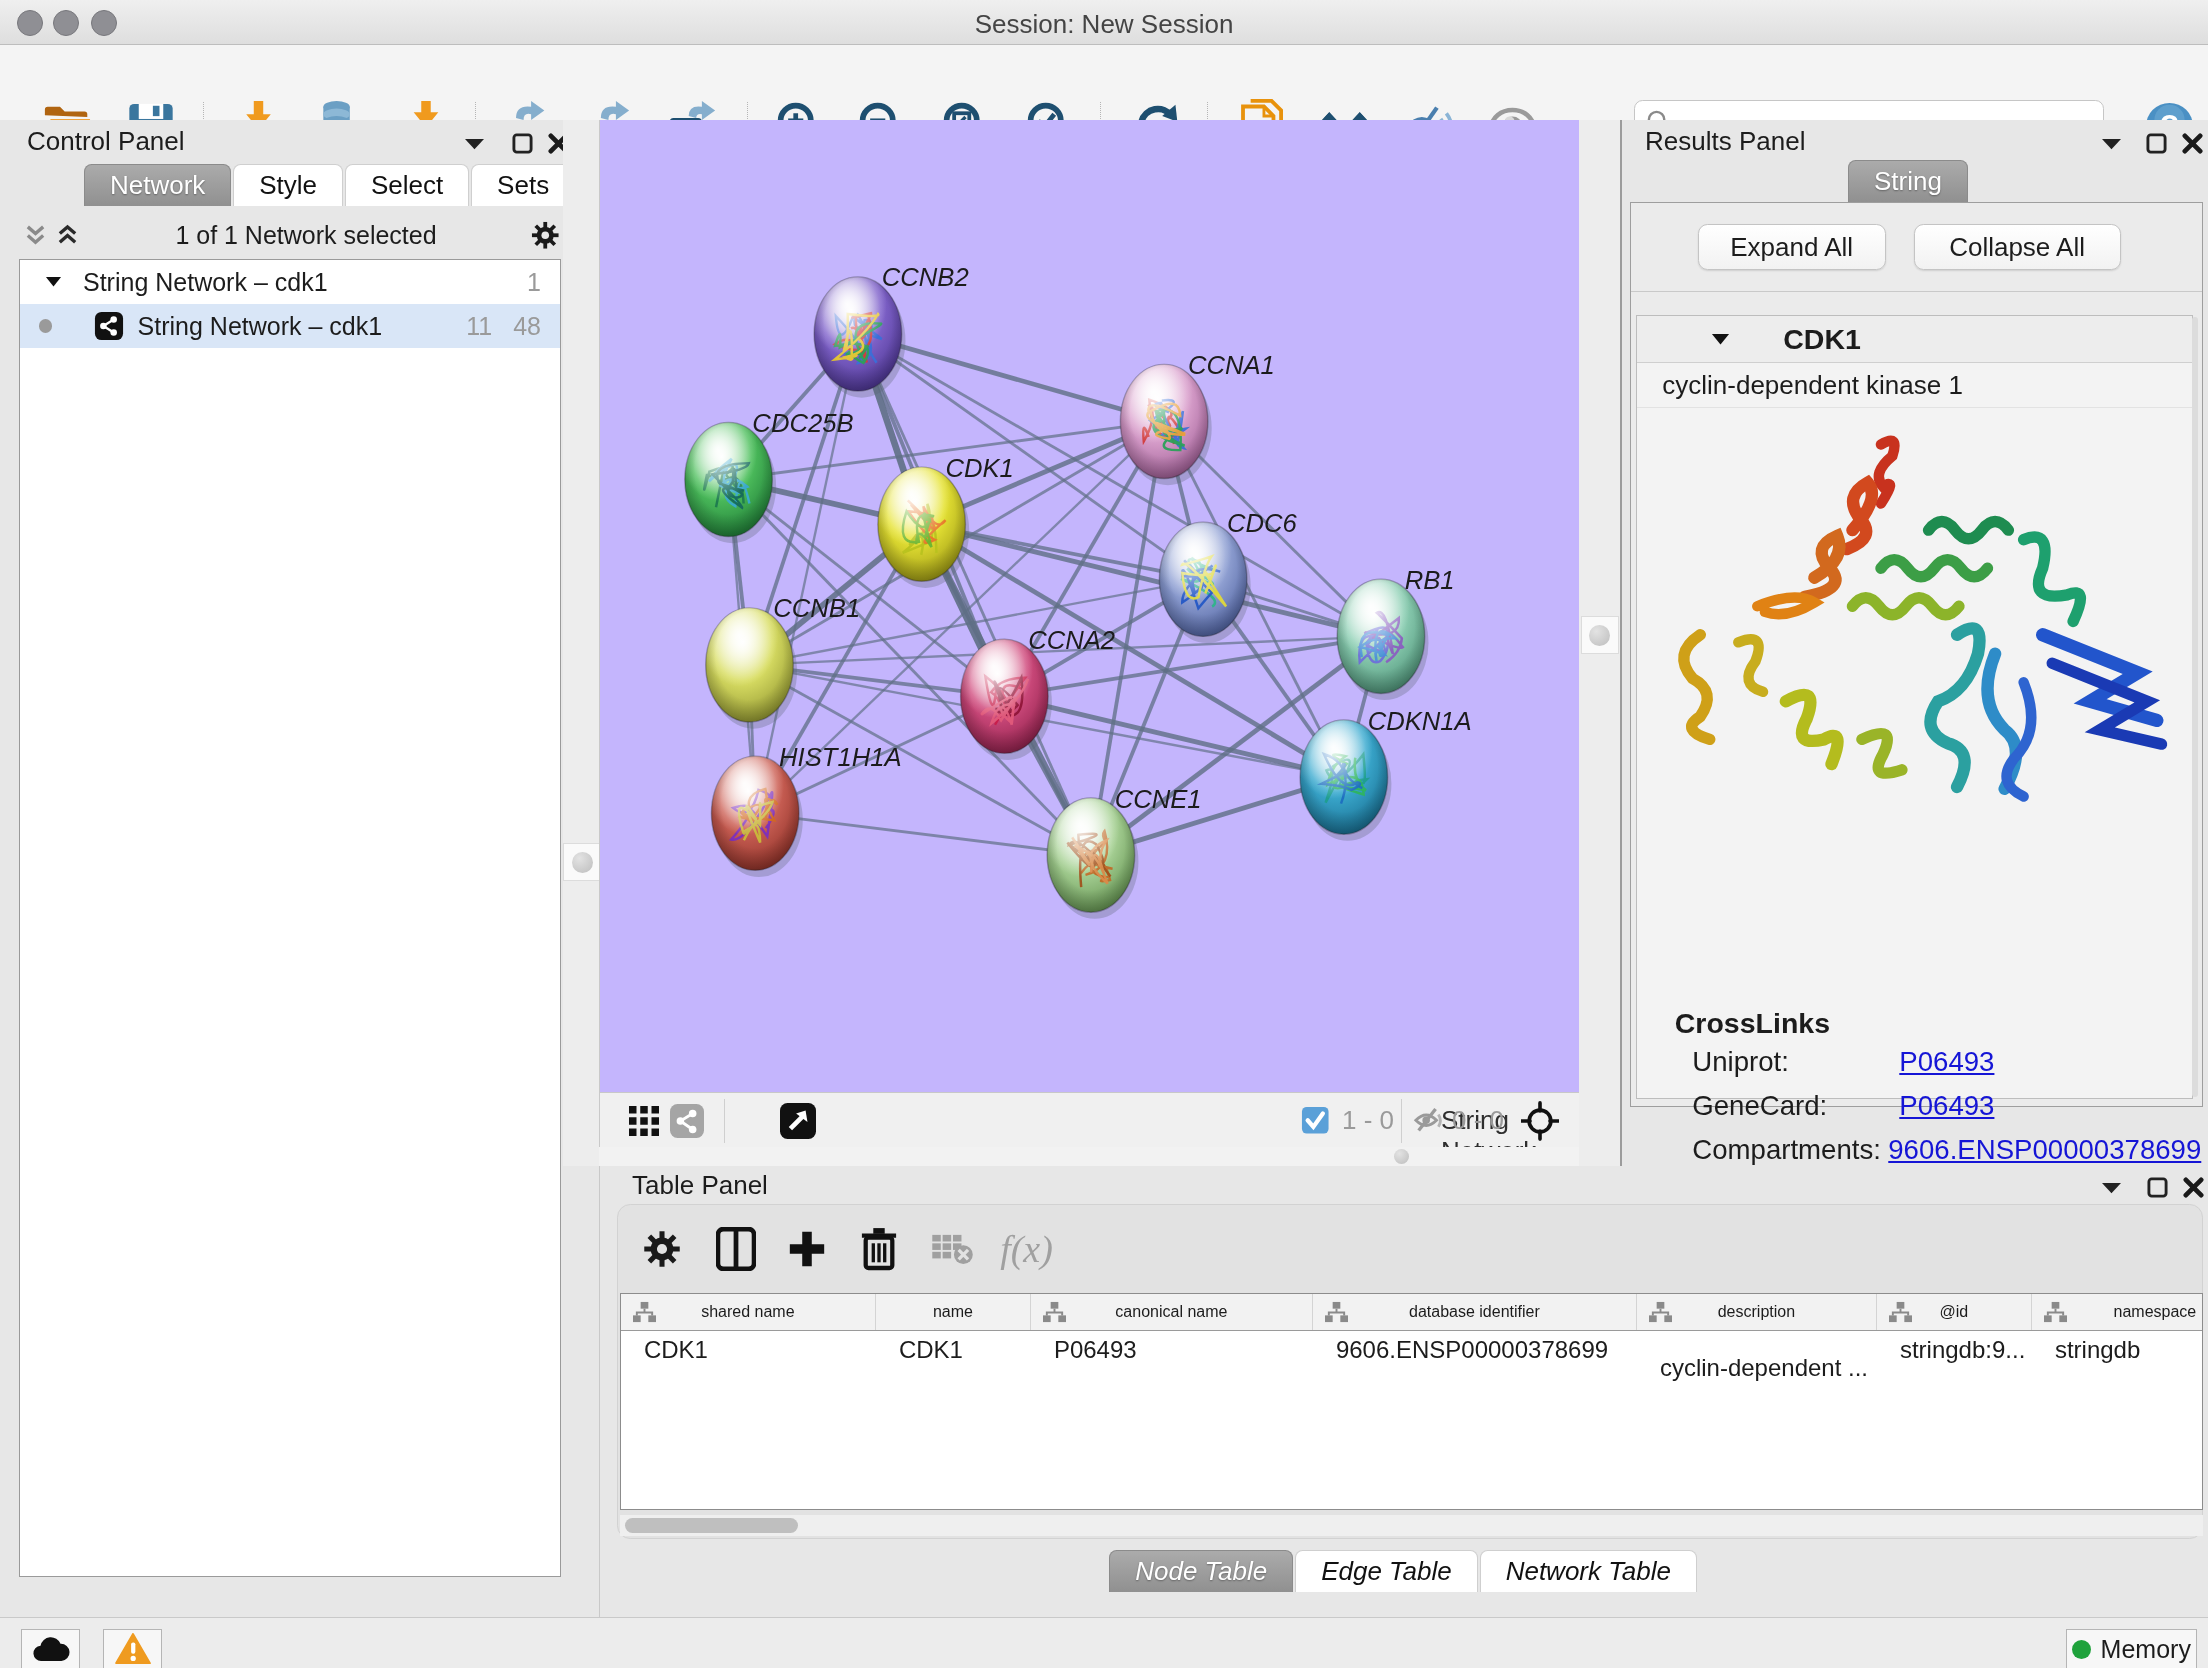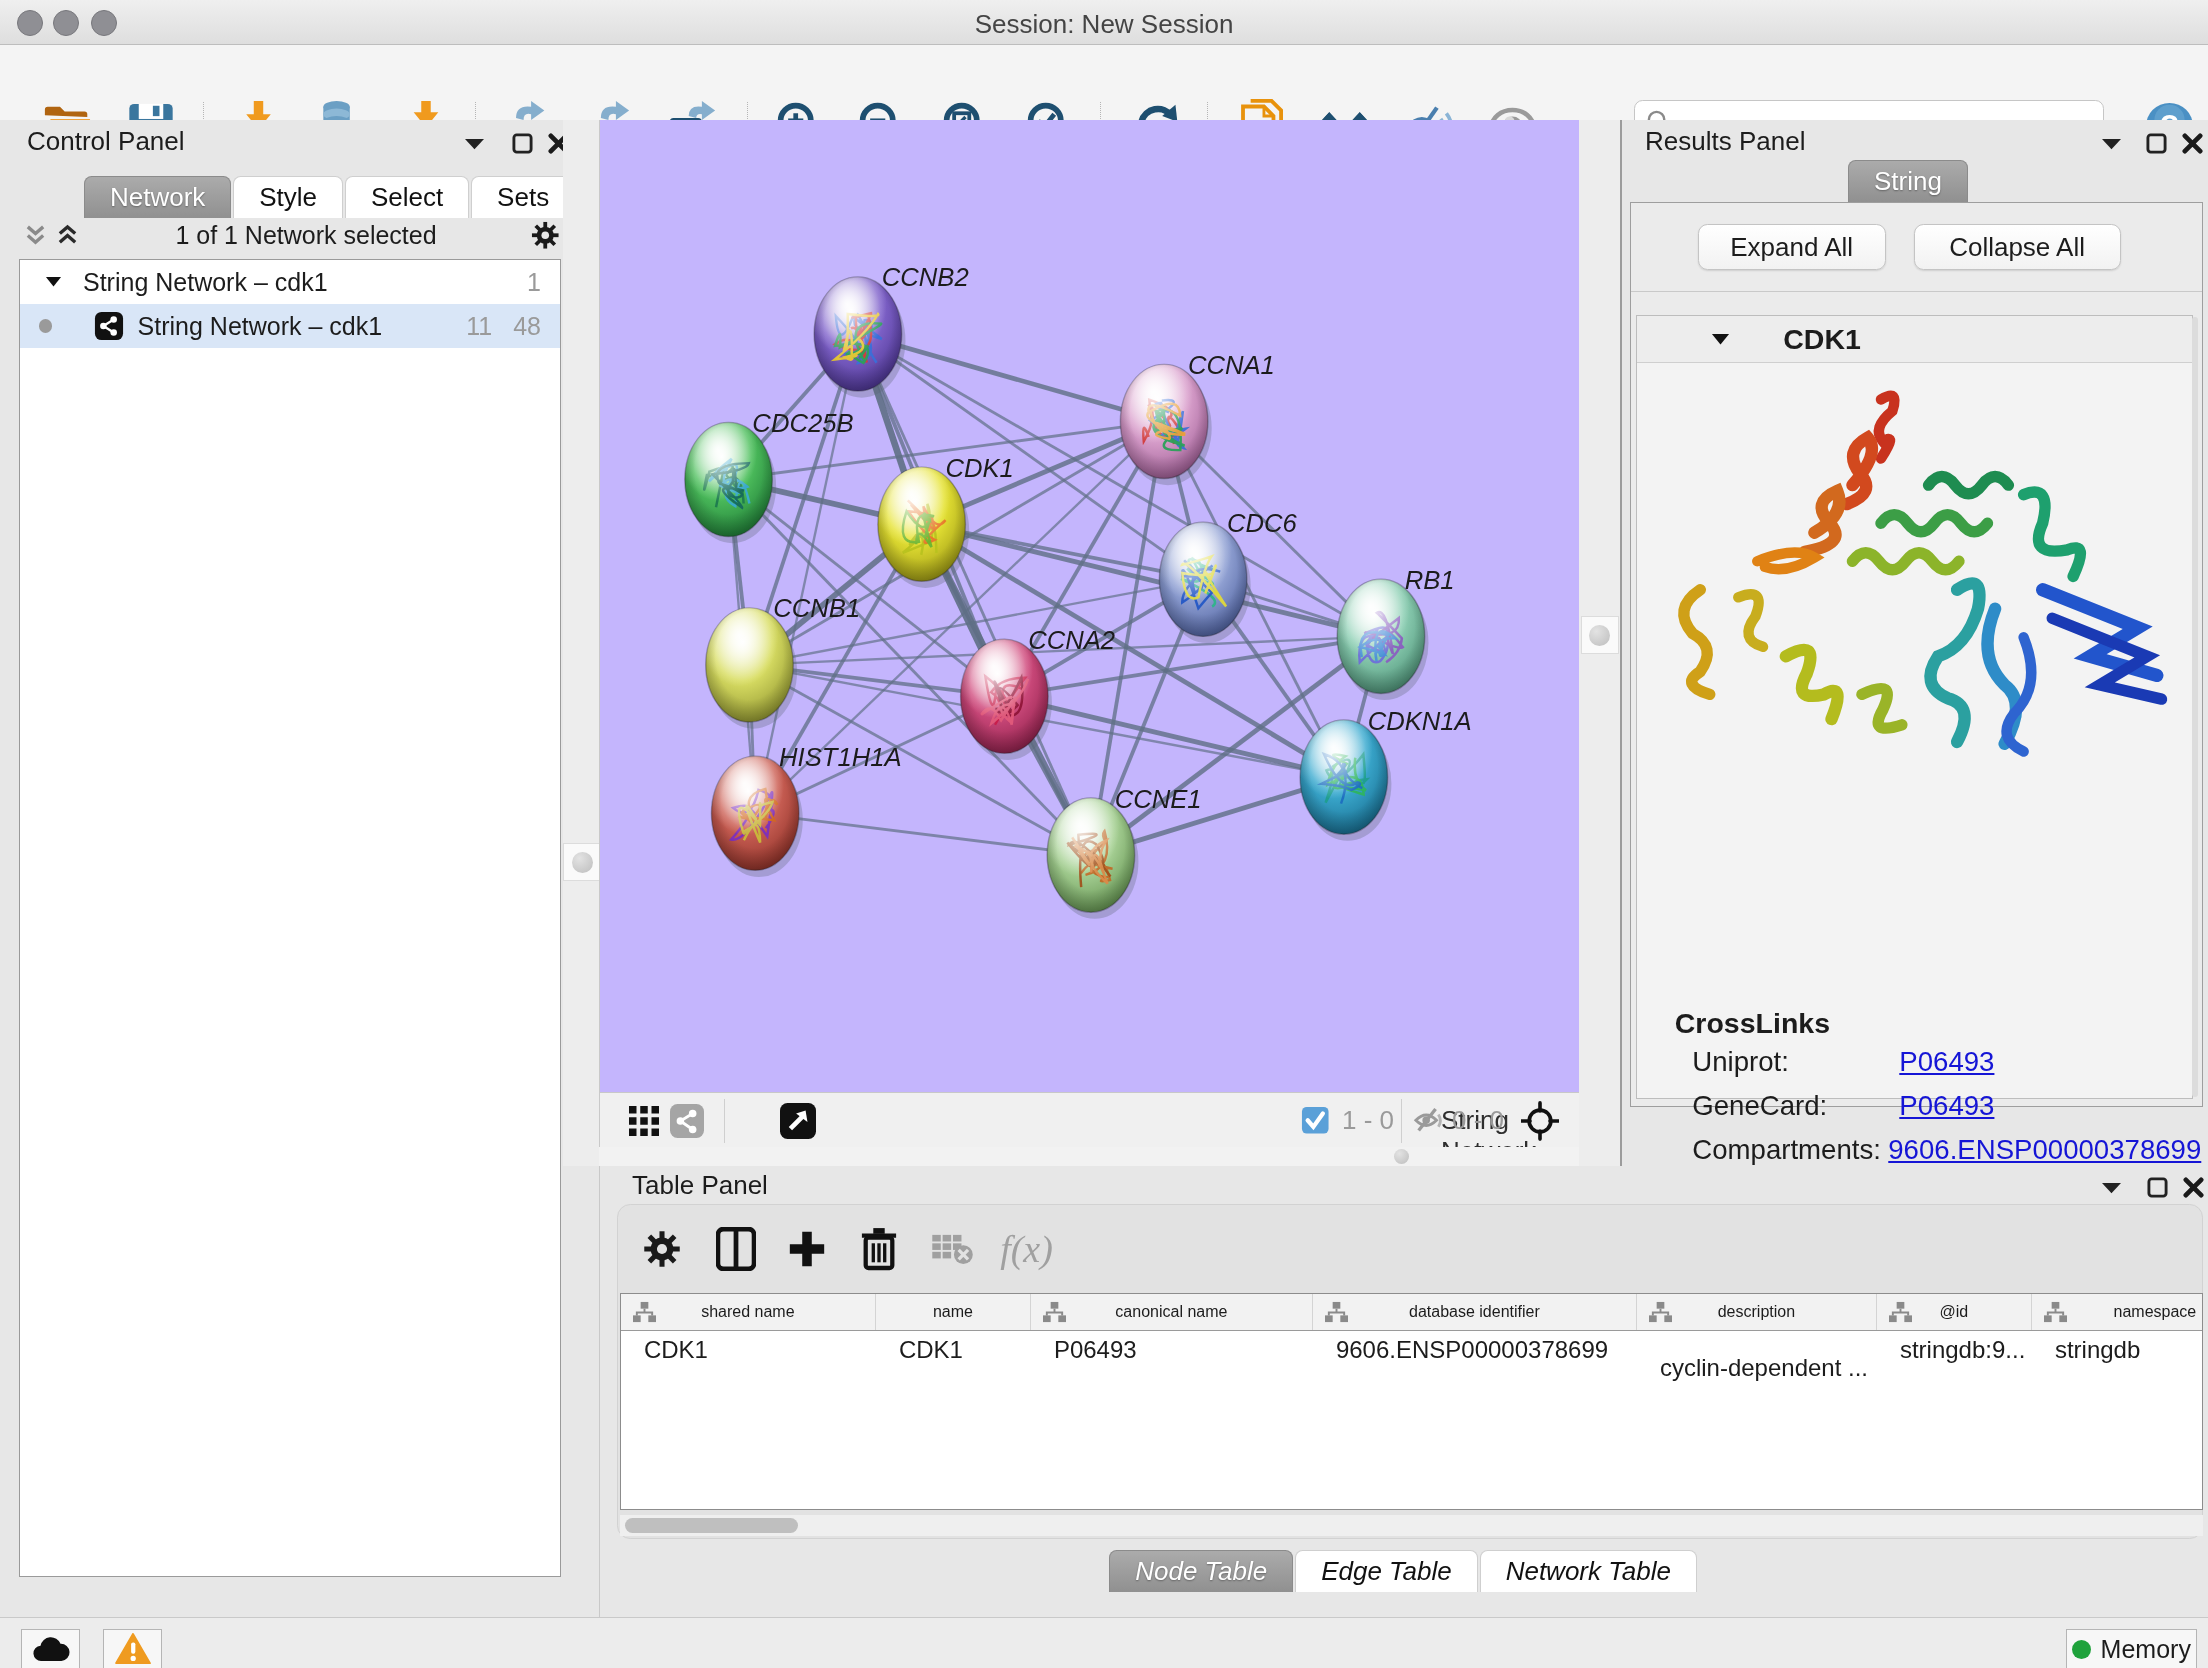--- a/index.html
+++ b/index.html
@@ -23,21 +23,21 @@
   
   .panel-head-title{font-size:26px;color:#1c1c1c;}
   .ph-ic{position:absolute;top:0;width:32px;height:32px;display:flex;align-items:center;justify-content:center;}
   .tab{height:42px;border:1px solid #cfcfcf;border-bottom:none;background:#fff;color:#111;
     font-size:26px;display:inline-flex;align-items:center;justify-content:center;
     border-radius:7.6px 7.6px 0 0;padding:0 25px;margin-right:1.9px;box-sizing:border-box;}
   .tab.active{background:linear-gradient(#ababab,#909090);color:#fff;border-color:#8b8b8b;
     text-shadow:0 1px 1.9px rgba(0,0,0,.35);}
   
   .control-panel{position:absolute;left:0;top:120px;width:578px;height:1497px;background:#e7e7e7;}
-  .cp-tabs{position:absolute;left:84px;top:56px;white-space:nowrap;}
+  .cp-tabs{position:absolute;left:84px;top:44px;white-space:nowrap;}
   .cp-status{position:absolute;left:19px;top:91px;width:542px;height:48px;display:flex;align-items:center;}
   .cp-status .txt{flex:1;text-align:center;font-size:25px;}
   .tree-box{position:absolute;left:19px;top:139px;width:542px;height:1318px;background:#fff;
     border:1.4px solid #9a9a9a;box-sizing:border-box;}
   .tree-row{height:44px;display:flex;align-items:center;font-size:25px;}
   .tree-row .cnt{color:#9a9a9a;}
   .tree-row.selected{background:#d9e6f7;}
   
   .vsplit{position:absolute;top:120px;background:#ededed;}
   .thumb-sq{position:absolute;width:36px;height:36px;background:#fafafa;border:1px solid #dcdcdc;
@@ -757,20 +757,21 @@
 
       <div class="rp-section">
         <div class="rp-sec-head">
           <span style="margin-left:74px;display:flex">
             <svg width="19" height="12.4" viewBox="0 0 20 13">
                 <polygon points="1,1 19,1 10,12" fill="#111"></polygon>
               </svg>
           </span>
           <span class="rp-gene">CDK1</span>
         </div>
+        <div class="rp-desc">cyclin-dependent kinase 1</div>
 
         <svg width="533" height="409" viewBox="0 0 560 430" style="margin:7.6px 0 0 5.7px">
           <g fill="none" stroke-linecap="round">
             <path d="M250 30 Q270 18 262 42 Q240 60 252 74 Q268 64 250 92" stroke="#c8321e" stroke-width="11"></path>
             <path d="M220 120 Q250 86 236 70 Q210 84 228 108 Q246 128 214 140" stroke="#d2491e" stroke-width="13"></path>
             <path d="M180 170 Q214 150 204 126 Q176 138 196 160 Q216 182 170 190" stroke="#d2691e" stroke-width="13"></path>
             <path d="M120 200 Q160 184 180 196 Q150 214 128 206" stroke="#e08214" stroke-width="11"></path>
             <path d="M60 230 Q30 250 52 276 Q78 290 60 316 Q38 330 70 340" stroke="#cfa018" stroke-width="12"></path>
             <path d="M100 238 Q130 226 118 258 Q100 282 126 290" stroke="#c8ad1e" stroke-width="11"></path>
             <path d="M150 300 Q186 280 172 318 Q156 348 190 340 Q214 326 198 366" stroke="#b4bc1e" stroke-width="13"></path>

